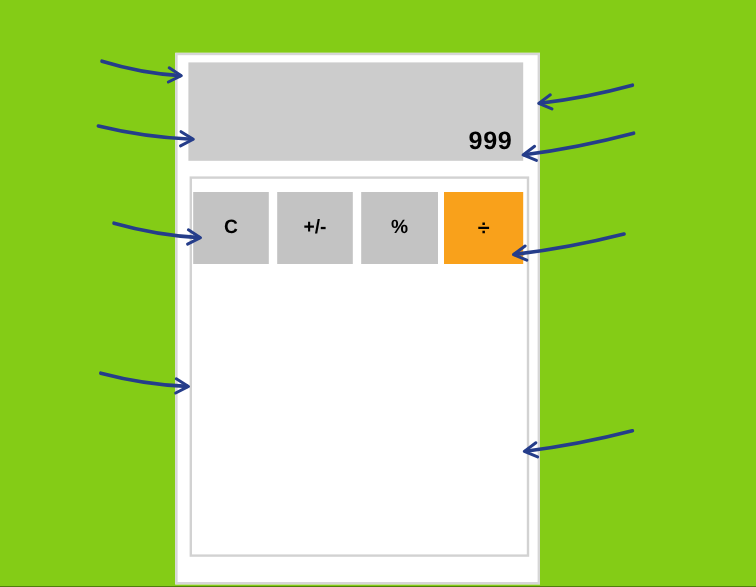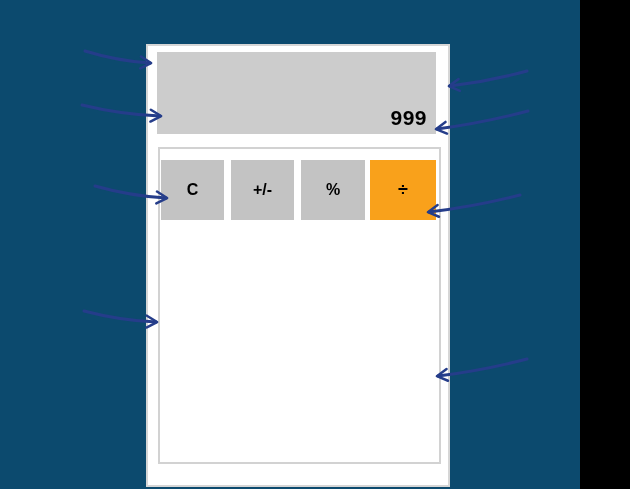--- a/index.html
+++ b/index.html
@@ -4,23 +4,23 @@
 <style>
   :root { --arrow-color: #253D8A; }
   html, body {
     margin: 0;
     padding: 0;
     background: #000;
     font-family: "Liberation Sans", "DejaVu Sans", sans-serif;
   }
   .stage {
     position: relative;
-    width: 580px;
+    width: 630px;
     height: 489px;
-    background: #0c4a6e;
+    background: #84cc16;
     overflow: hidden;
   }
   .calc-frame {
     position: absolute;
     left: 146px;
     top: 44px;
     width: 304px;
     height: 443px;
     background: #FFFFFF;
     border: 2px solid #D6D6D6;

